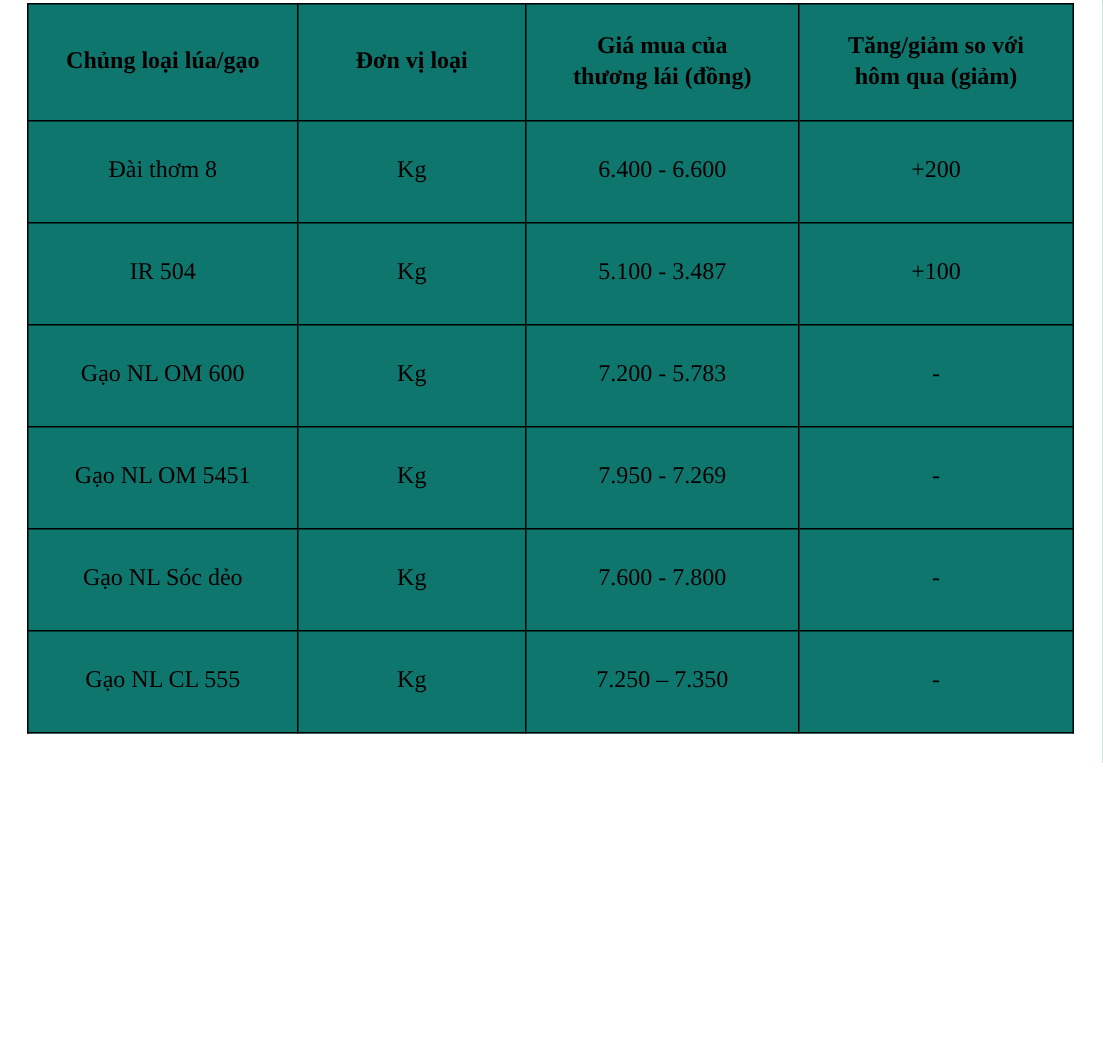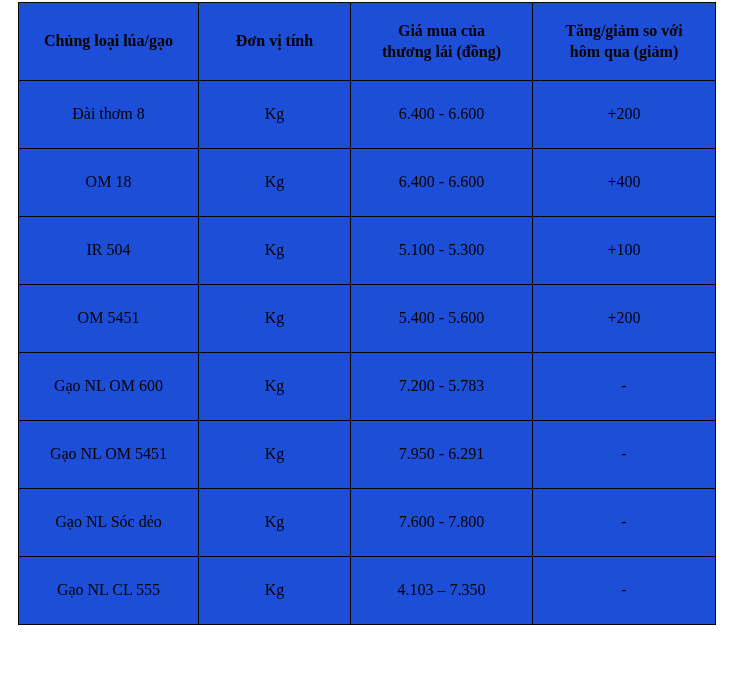--- a/index.html
+++ b/index.html
@@ -19,21 +19,21 @@
     width: 735px;
     height: 699px;
     background: #ffffff;
     box-sizing: border-box;
   }
   table.price-table {
     border-collapse: collapse;
     table-layout: fixed;
     width: 697px;
     margin: 2px 0 0 18px;
-    background: #1d4ed8;
+    background: #0f766e;
   }
   table.price-table col.c0 { width: 180px; }
   table.price-table col.c1 { width: 152px; }
   table.price-table col.c2 { width: 182px; }
   table.price-table col.c3 { width: 183px; }
 
   table.price-table th,
   table.price-table td {
     border: 1px solid #000000;
     text-align: center;
@@ -67,76 +67,64 @@
         <col class="c1">
         <col class="c2">
         <col class="c3">
     </colgroup>
     <thead>
       <tr>
         <th>
           <span class="hdr-line">Chủng loại lúa/gạo</span>
         </th>
         <th>
-          <span class="hdr-line">Đơn vị tính</span>
+          <span class="hdr-line">Đơn vị loại</span>
         </th>
         <th>
           <span class="hdr-line">Giá mua của</span>
           <span class="hdr-line">thương lái (đồng)</span>
         </th>
         <th>
           <span class="hdr-line">Tăng/giảm so với</span>
           <span class="hdr-line">hôm qua (giảm)</span>
         </th>
       </tr>
     </thead>
     <tbody>
       <tr>
         <td>Đài thơm 8</td>
         <td>Kg</td>
         <td>6.400 - 6.600</td>
         <td>+200</td>
       </tr>
       <tr>
-        <td>OM 18</td>
-        <td>Kg</td>
-        <td>6.400 - 6.600</td>
-        <td>+400</td>
-      </tr>
-      <tr>
         <td>IR 504</td>
         <td>Kg</td>
-        <td>5.100 - 5.300</td>
+        <td>5.100 - 3.487</td>
         <td>+100</td>
-      </tr>
-      <tr>
-        <td>OM 5451</td>
-        <td>Kg</td>
-        <td>5.400 - 5.600</td>
-        <td>+200</td>
       </tr>
       <tr>
         <td>Gạo NL OM 600</td>
         <td>Kg</td>
         <td>7.200 - 5.783</td>
         <td>-</td>
       </tr>
       <tr>
         <td>Gạo NL OM 5451</td>
         <td>Kg</td>
-        <td>7.950 - 6.291</td>
+        <td>7.950 - 7.269</td>
         <td>-</td>
       </tr>
       <tr>
         <td>Gạo NL Sóc dẻo</td>
         <td>Kg</td>
         <td>7.600 - 7.800</td>
         <td>-</td>
       </tr>
       <tr>
         <td>Gạo NL CL 555</td>
         <td>Kg</td>
-        <td>4.103 – 7.350</td>
+        <td>7.250 – 7.350</td>
         <td>-</td>
       </tr>
     </tbody>
   </table>
 </div>
 
 </body></html>

